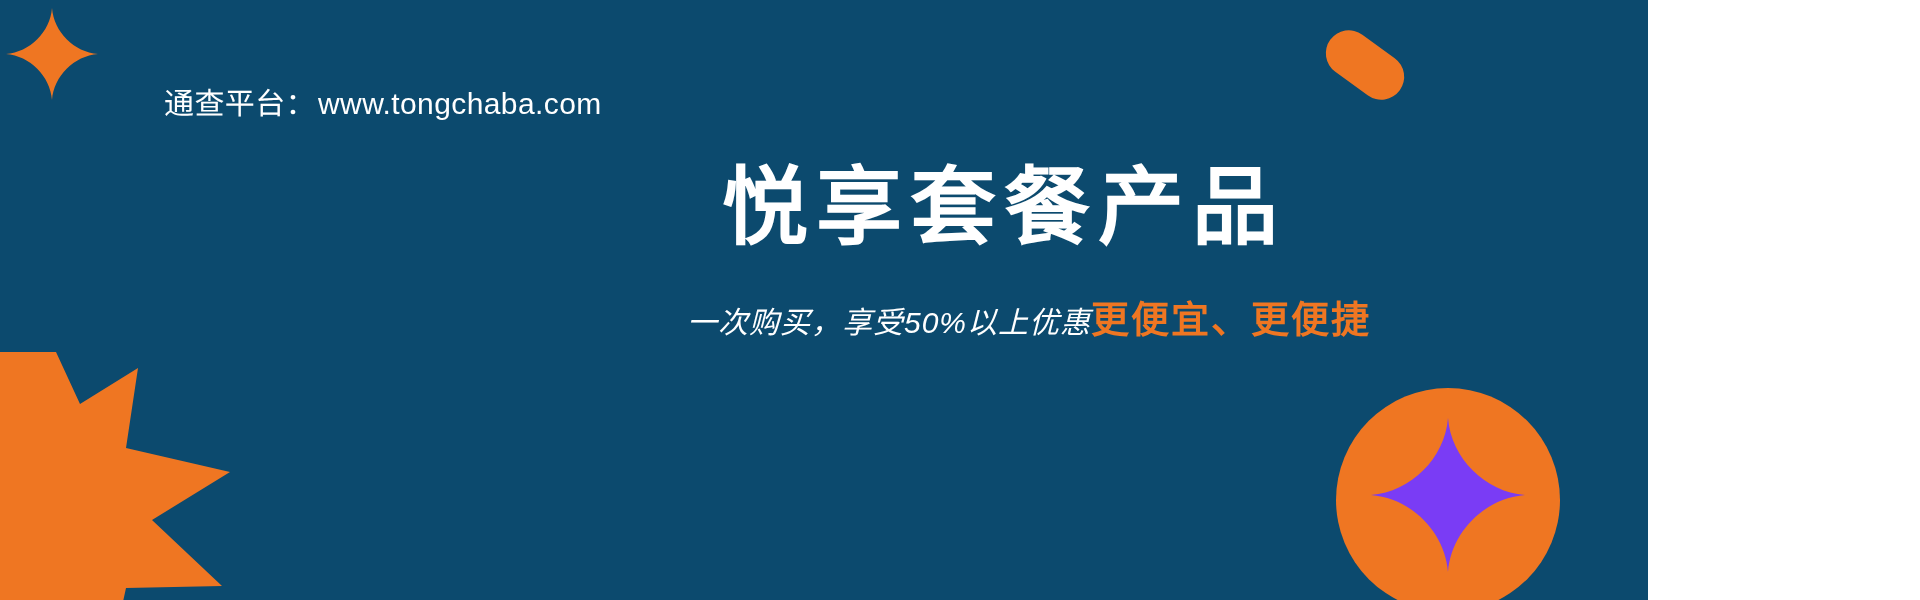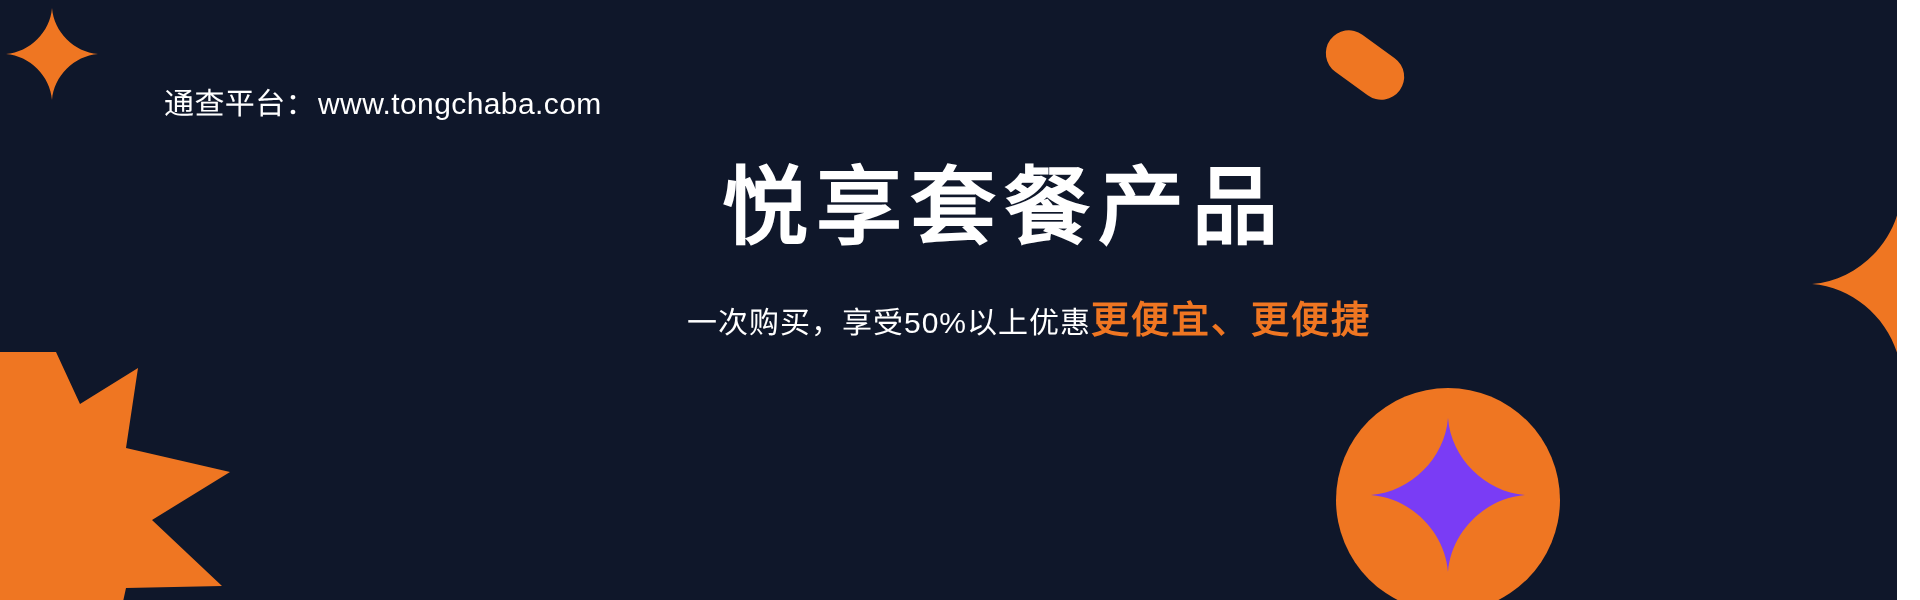--- a/index.html
+++ b/index.html
@@ -9,23 +9,23 @@
   }
   body {
     width: 1920px;
     height: 600px;
     overflow: hidden;
     font-family: "Liberation Sans", "DejaVu Sans", sans-serif;
   }
 
   #banner {
     position: relative;
-    width: 1897px;
+    width: 1648px;
     height: 600px;
-    background: #0f172a;
+    background: #0c4a6e;
     overflow: hidden;
   }
 
   
   .deco {
     position: absolute;
     pointer-events: none;
   }
 
   
@@ -130,20 +130,21 @@
     top: 294px;
     text-align: center;
     padding-left: 138px;      
     white-space: nowrap;
     line-height: 1.4;
   }
   #sub-plain {
     color: #ffffff;
     font-size: 30px;
     letter-spacing: 1px;
+    font-style: italic;
   }
   #sub-accent {
     color: #ef7622;
     font-size: 38px;
     font-weight: bold;
     letter-spacing: 2px;
   }
 </style>
 </head>
 <body>

